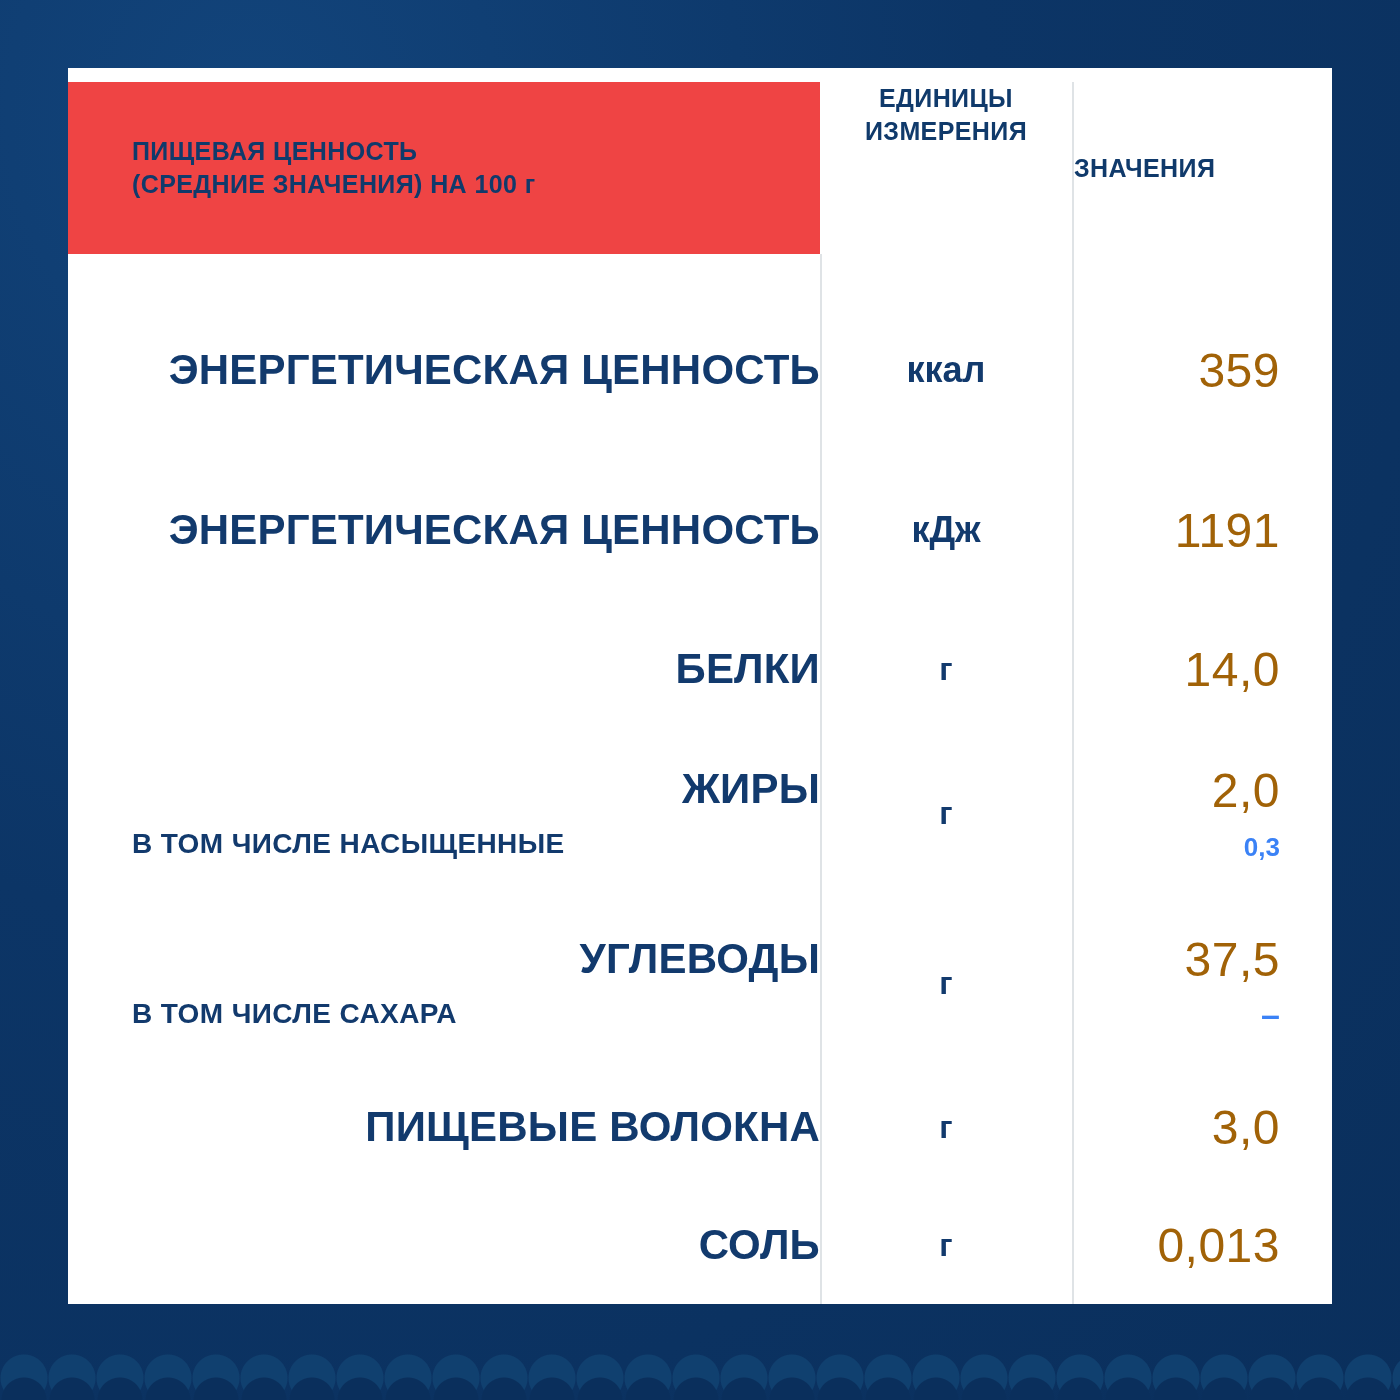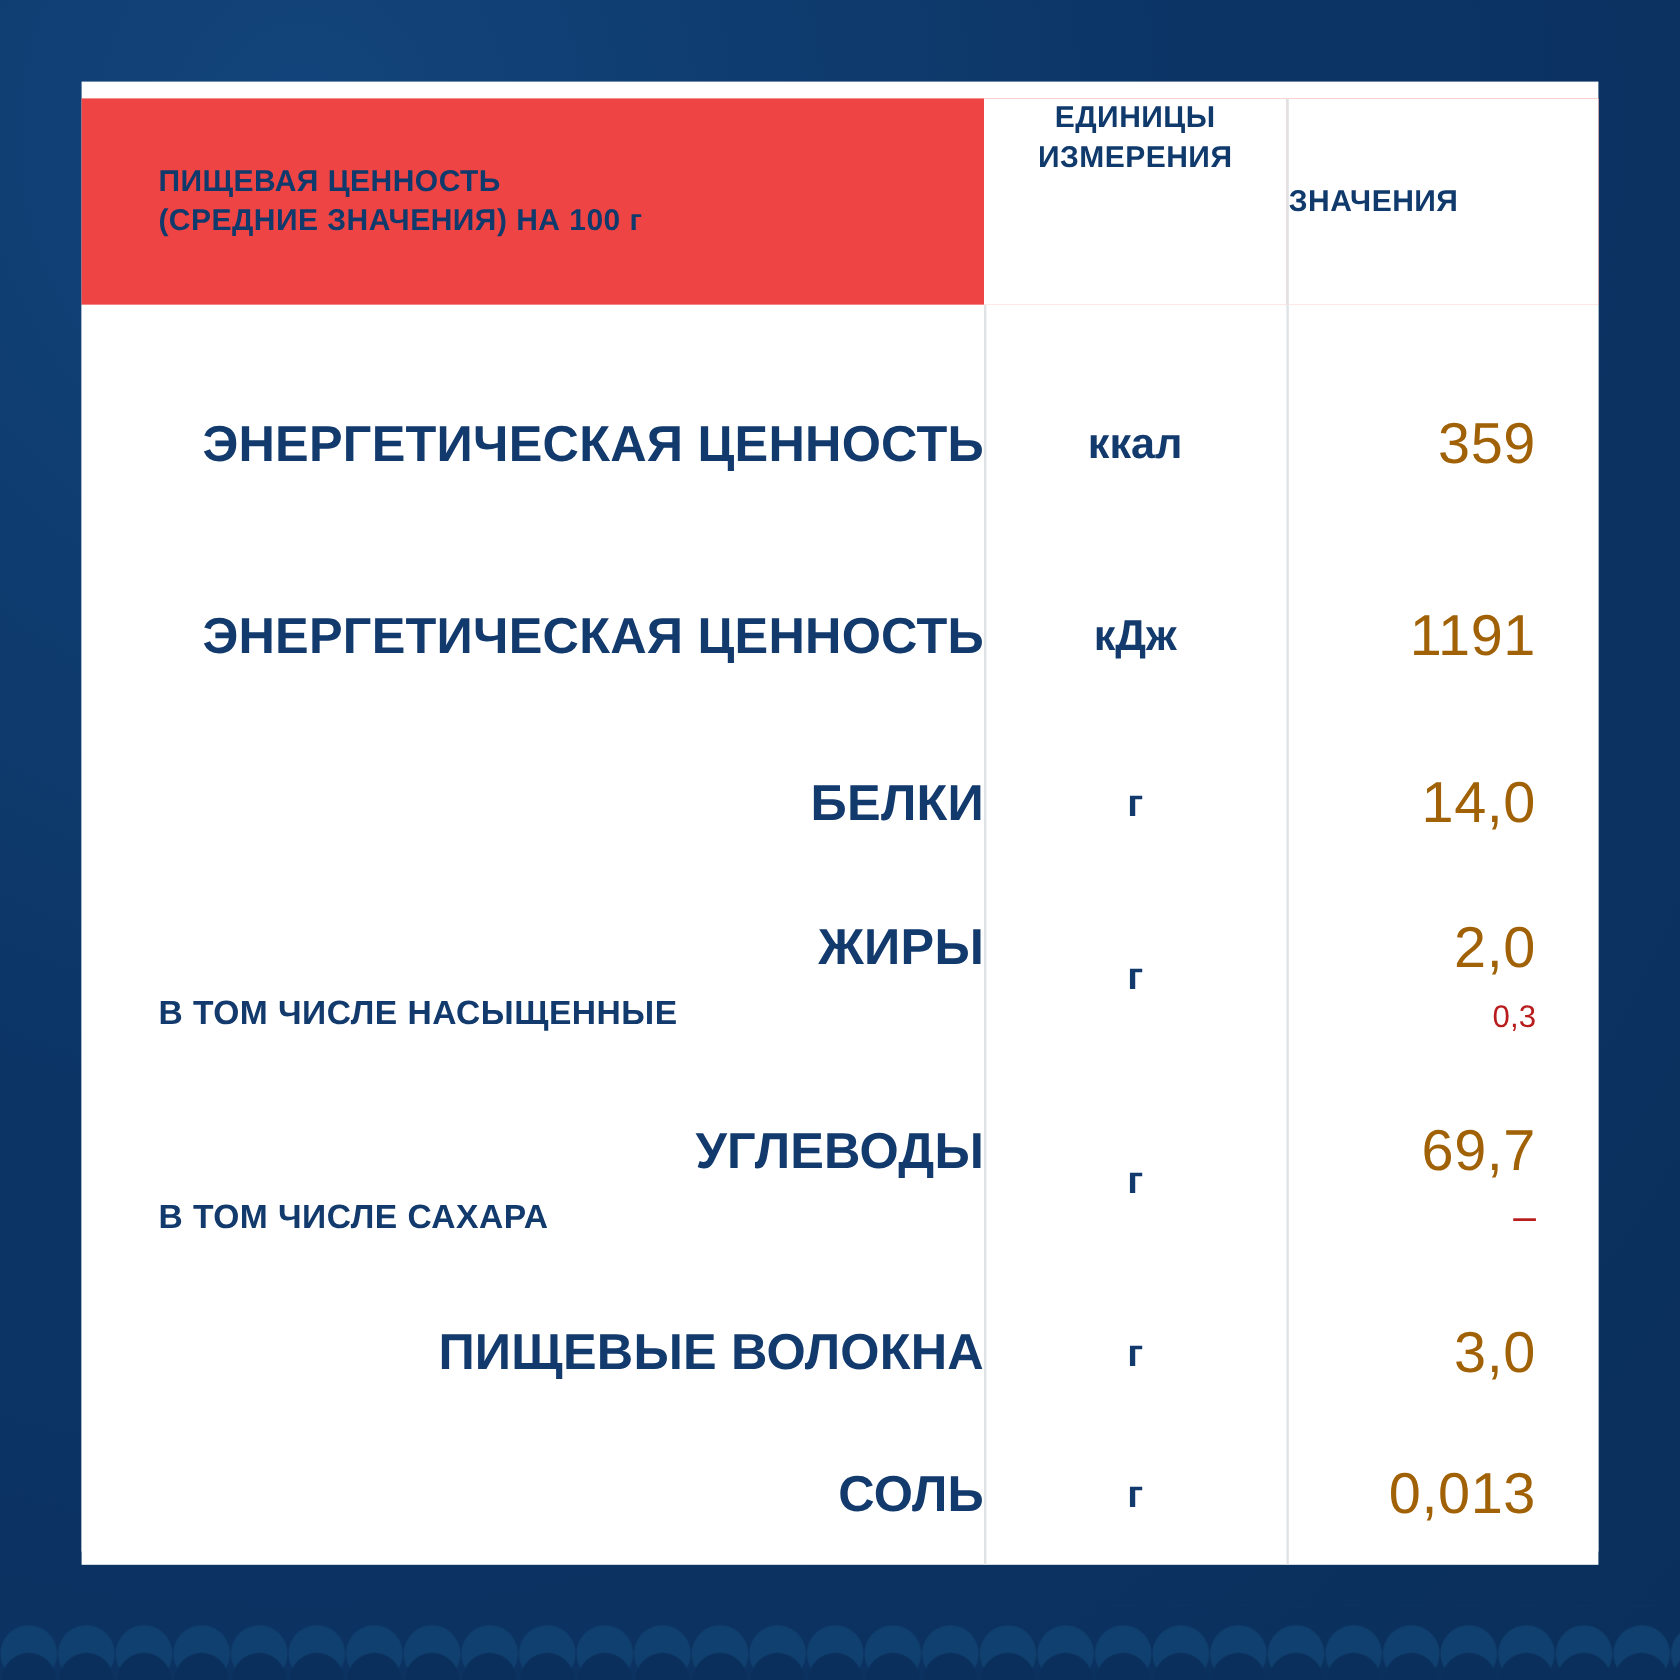--- a/index.html
+++ b/index.html
@@ -175,22 +175,22 @@
   }
   .unit.small { font-size: 32px; }
 
   .val-main {
     color: #a16207;
     font-weight: normal;
     font-size: 48px;
     letter-spacing: 0.5px;
   }
   .val-sub {
-    color: #b91c1c;
-    font-weight: normal;
+    color: #3b82f6;
+    font-weight: bold;
     font-size: 26px;
     margin-top: 14px;
   }
   .val-sub.dash { font-size: 34px; margin-top: 8px; }
 </style>
 </head>
 <body>
 
 <div class="bg"></div>
 
@@ -276,21 +276,21 @@
         <div class="val-main">1191</div>
       </div>
       <div class="row r-protein">
         <div class="val-main">14,0</div>
       </div>
       <div class="row r-fat">
         <div class="val-main">2,0</div>
         <div class="val-sub">0,3</div>
       </div>
       <div class="row r-carb">
-        <div class="val-main">69,7</div>
+        <div class="val-main">37,5</div>
         <div class="val-sub dash">–</div>
       </div>
       <div class="row r-fiber">
         <div class="val-main">3,0</div>
       </div>
       <div class="row r-salt">
         <div class="val-main">0,013</div>
       </div>
     </div>
   </div>

